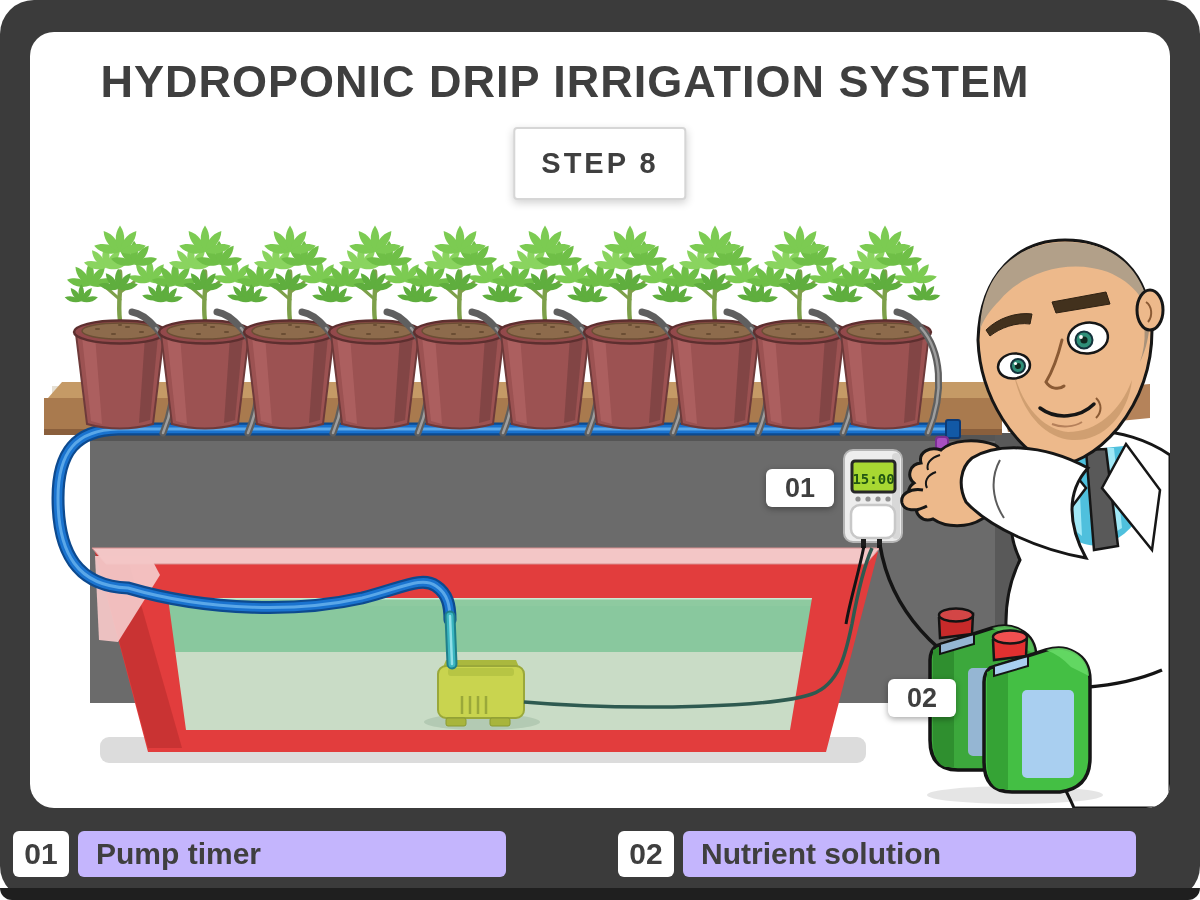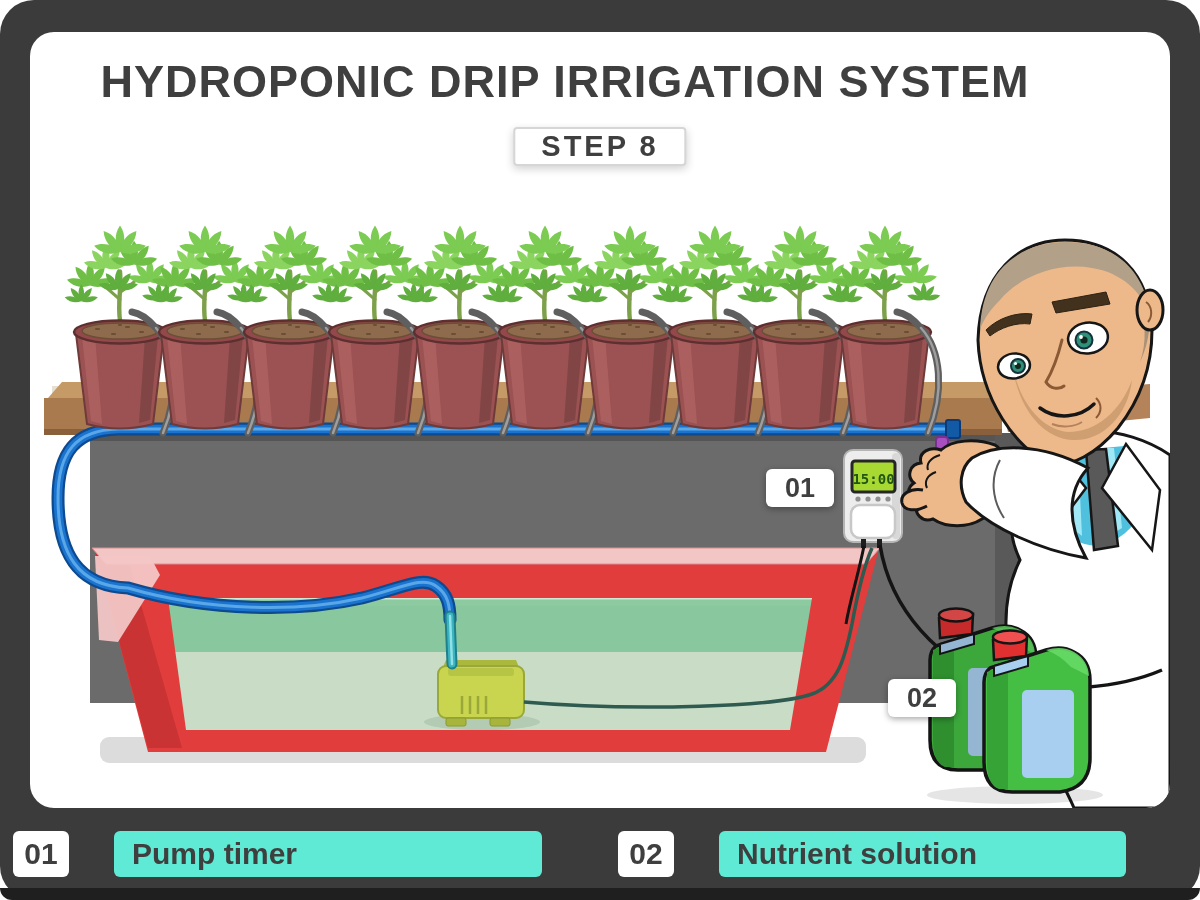--- a/index.html
+++ b/index.html
@@ -8,40 +8,40 @@
   .frame{position:absolute;inset:0;background:var(--frame,#3b3b3b);border-radius:34px;}
   .frame-bottom-edge{position:absolute;left:0;right:0;bottom:0;height:12px;
     background:var(--frame_edge,#1f1f1f);border-radius:0 0 34px 34px;}
   .card{position:absolute;left:30px;top:32px;width:1140px;height:776px;
     background:var(--card,#ffffff);border-radius:24px;}
   .scene{position:absolute;left:0;top:0;width:1200px;height:900px;}
   .title{position:absolute;left:0;top:56px;width:1130px;text-align:center;
     font-size:45px;font-weight:800;letter-spacing:1px;color:var(--ink,#3f3f3f);}
   .step-badge{position:absolute;top:127px;left:50%;transform:translateX(-50%);
     background:#fff;border:2px solid var(--badge_border,#d6d6d6);border-radius:4px;
-    padding:1px 26px;font-size:29px;font-weight:800;letter-spacing:3px;
+    padding:18px 26px;font-size:29px;font-weight:800;letter-spacing:3px;
     color:var(--ink,#3f3f3f);box-shadow:0 3px 8px rgba(0,0,0,.18);}
   .callout{position:absolute;background:#fff;border-radius:6px;
     display:flex;align-items:center;justify-content:center;
     font-size:27px;font-weight:800;color:var(--ink,#3f3f3f);
     box-shadow:0 2px 6px rgba(0,0,0,.35);}
   .callout.c1{left:766px;top:469px;width:68px;height:38px;}
   .callout.c2{left:888px;top:679px;width:68px;height:38px;}
   .legend{position:absolute;left:0;top:831px;width:1200px;height:48px;}
   .legend-item{position:absolute;display:flex;gap:9px;height:46px;}
   .legend-item.i1{left:13px;}
   .legend-item.i2{left:618px;}
   .legend-num{background:#fff;border-radius:6px;width:56px;height:46px;
     display:flex;align-items:center;justify-content:center;
     font-size:30px;font-weight:800;color:var(--ink,#3f3f3f);}
-  .legend-label{background:#5eead4;border-radius:6px;height:46px;display:flex;
+  .legend-label{background:#c4b5fd;border-radius:6px;height:46px;display:flex;
     align-items:center;padding-left:18px;box-sizing:border-box;
-    font-size:30px;font-weight:700;color:var(--ink,#3f3f3f);margin-left:36px;}
+    font-size:30px;font-weight:700;color:var(--ink,#3f3f3f);}
   .legend-item.i1 .legend-label{width:428px;}
-  .legend-item.i2 .legend-label{width:407px;}
+  .legend-item.i2 .legend-label{width:453px;}
   svg text.lcd{font-family:"DejaVu Sans Mono", monospace;font-weight:bold;}
 </style>
 </head>
 <body>
 
 <div class="stage">
   <div class="frame"></div>
   <div class="frame-bottom-edge"></div>
   <div class="card"></div>
 

